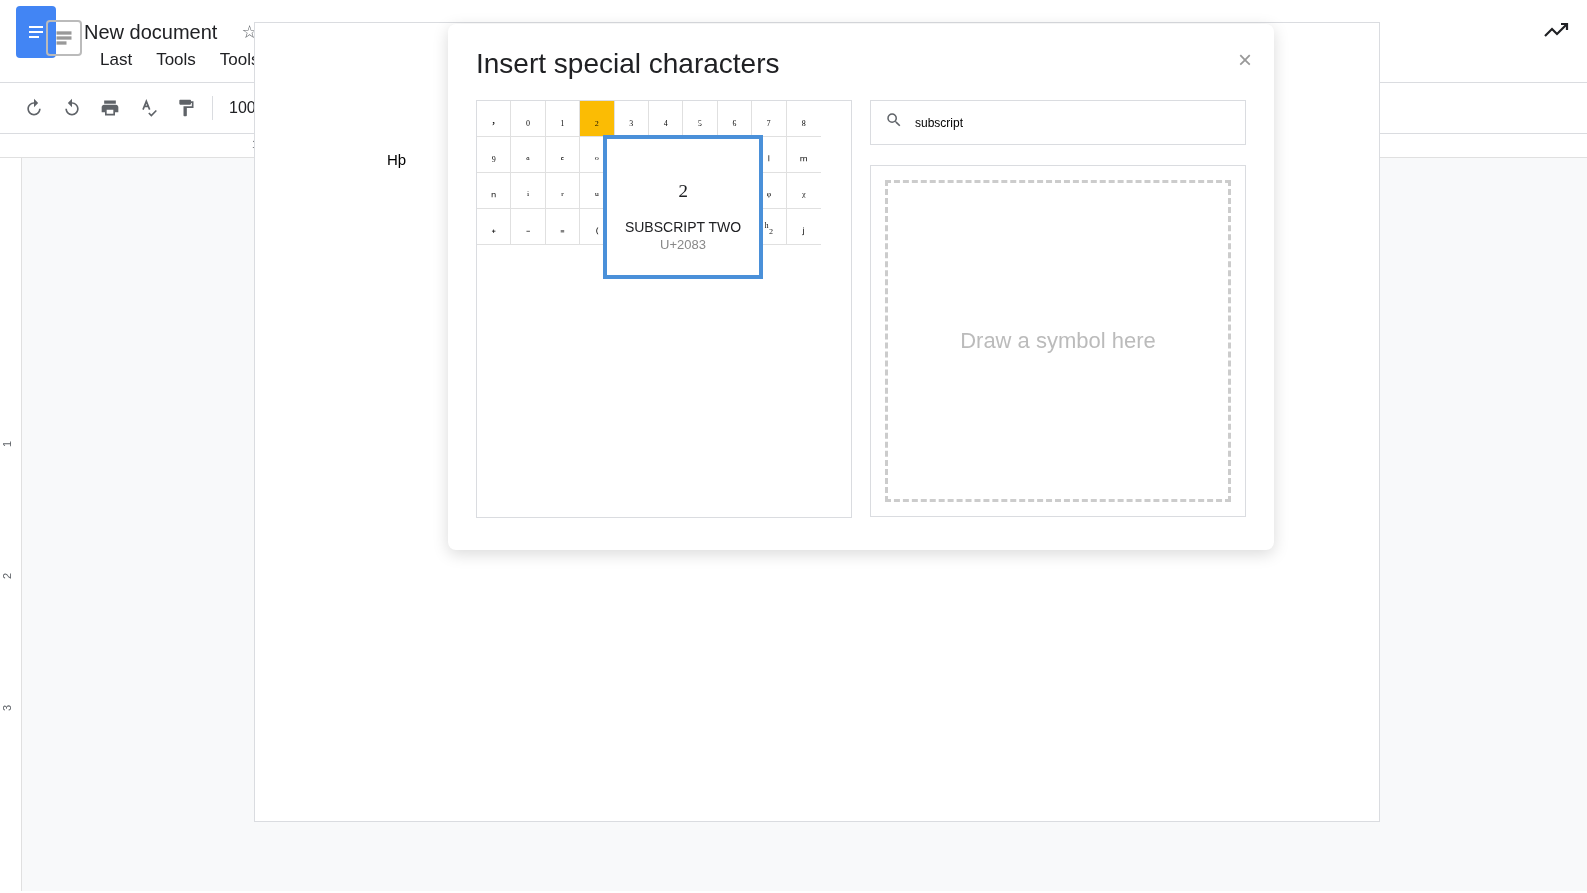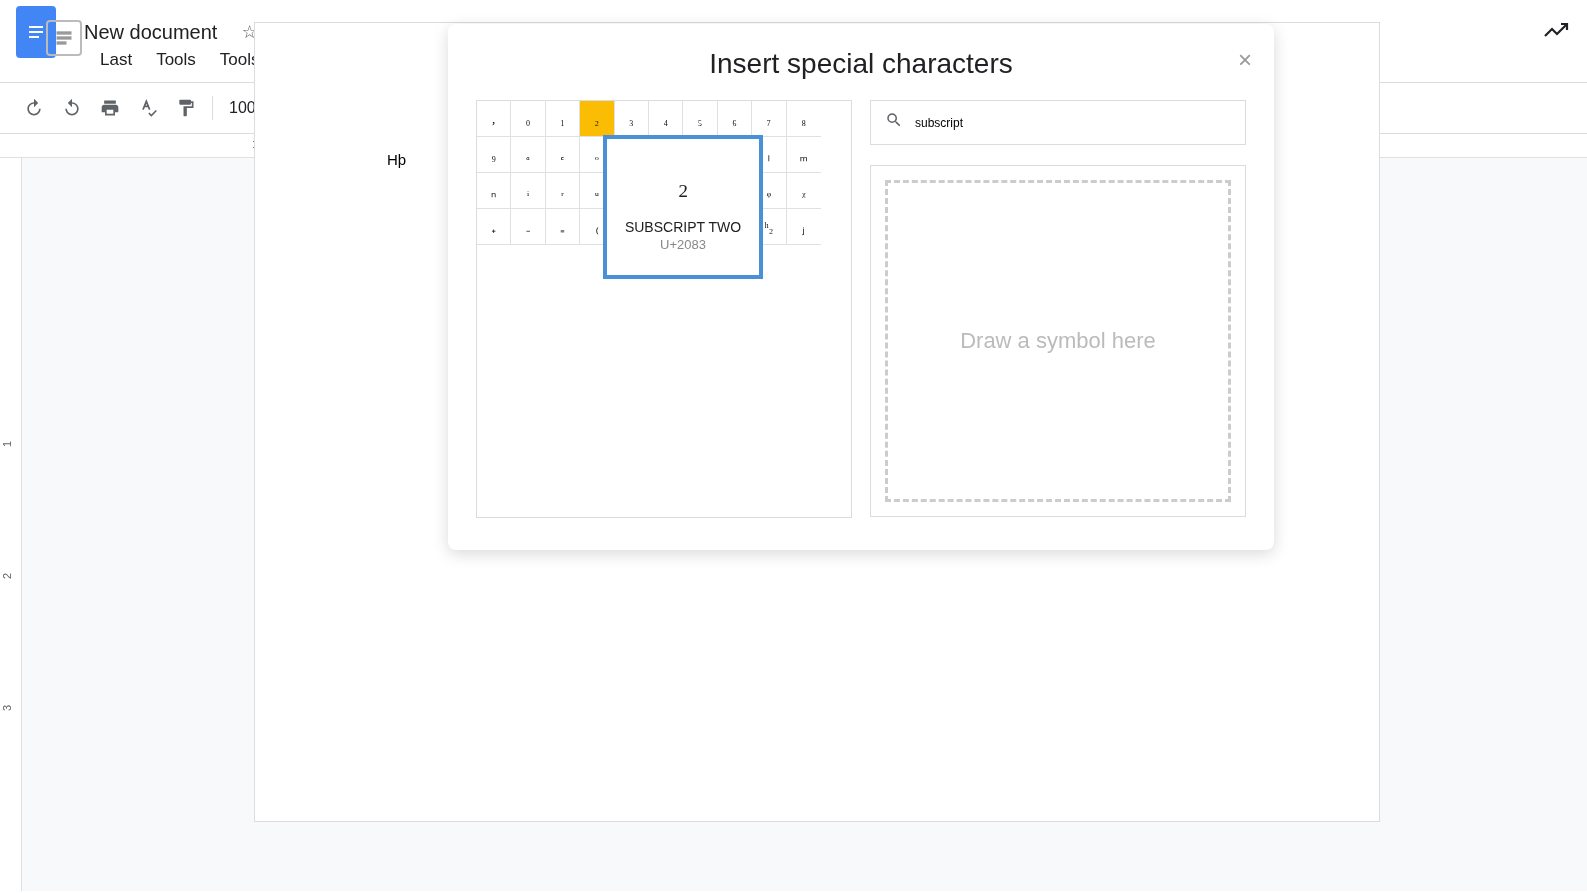--- a/index.html
+++ b/index.html
@@ -41,21 +41,21 @@
 .workspace { display: flex; height: calc(100vh - 160px); background: #f8f9fa; }
 .vruler { width: 22px; background: #fff; border-right: 1px solid #e0e0e0; position: relative; }
 .vruler-num { position: absolute; font-size: 11px; color: #5f6368; left: 4px; transform: rotate(-90deg); }
 
 .outline-btn { position: absolute; left: 46px; top: 20px; width: 36px; height: 36px; border: 2px solid #bbb; border-radius: 4px; display: flex; align-items: center; justify-content: center; cursor: pointer; }
 
 .page { position: absolute; left: 254px; top: 22px; width: 1126px; height: 800px; background: #fff; border: 1px solid #dadce0; }
 .page-content { padding: 128px 132px; font-size: 15px; }
 
 .sc-dialog { position: absolute; left: 448px; top: 24px; width: 826px; background: #fff; border-radius: 8px; box-shadow: 0 4px 16px rgba(0,0,0,0.15); padding: 24px 28px 32px; }
-.sc-title { font-size: 28px; color: #202124; font-weight: 400; margin-bottom: 20px; text-align: center; }
+.sc-title { font-size: 28px; color: #202124; font-weight: 400; margin-bottom: 20px; }
 .sc-close { position: absolute; right: 22px; top: 22px; font-size: 24px; color: #999; cursor: pointer; }
 .sc-dropdown { display: inline-flex; align-items: center; padding: 10px 16px; border: 1px solid #dadce0; border-radius: 4px; font-size: 17px; gap: 10px; cursor: pointer; margin-bottom: 18px; }
 
 .sc-body { display: flex; gap: 18px; }
 .sc-grid { width: 376px; border: 1px solid #dadce0; position: relative; height: 418px; }
 .sc-row { display: flex; }
 .sc-cell { width: 34.4px; height: 36px; border-right: 1px solid #e0e0e0; border-bottom: 1px solid #e0e0e0; display: flex; align-items: center; justify-content: center; font-size: 13px; cursor: pointer; font-family: Georgia, serif; }
 .sc-cell:last-child { border-right: none; }
 .sc-cell.highlighted { background: #fbbc04; }
 

